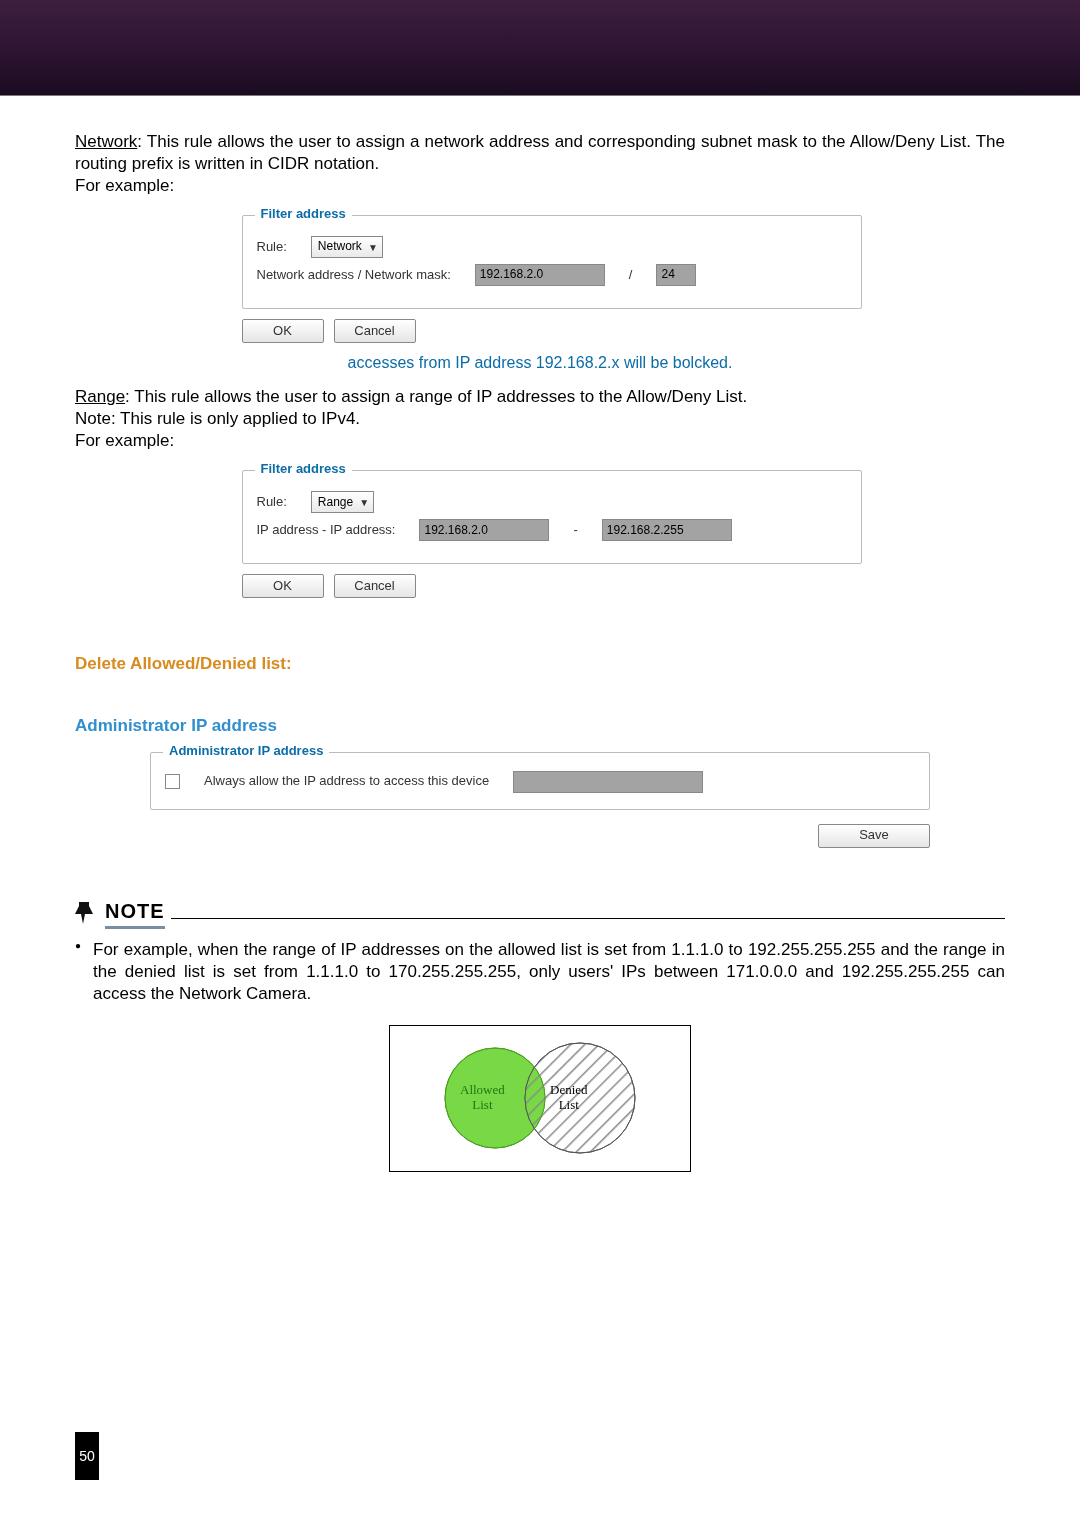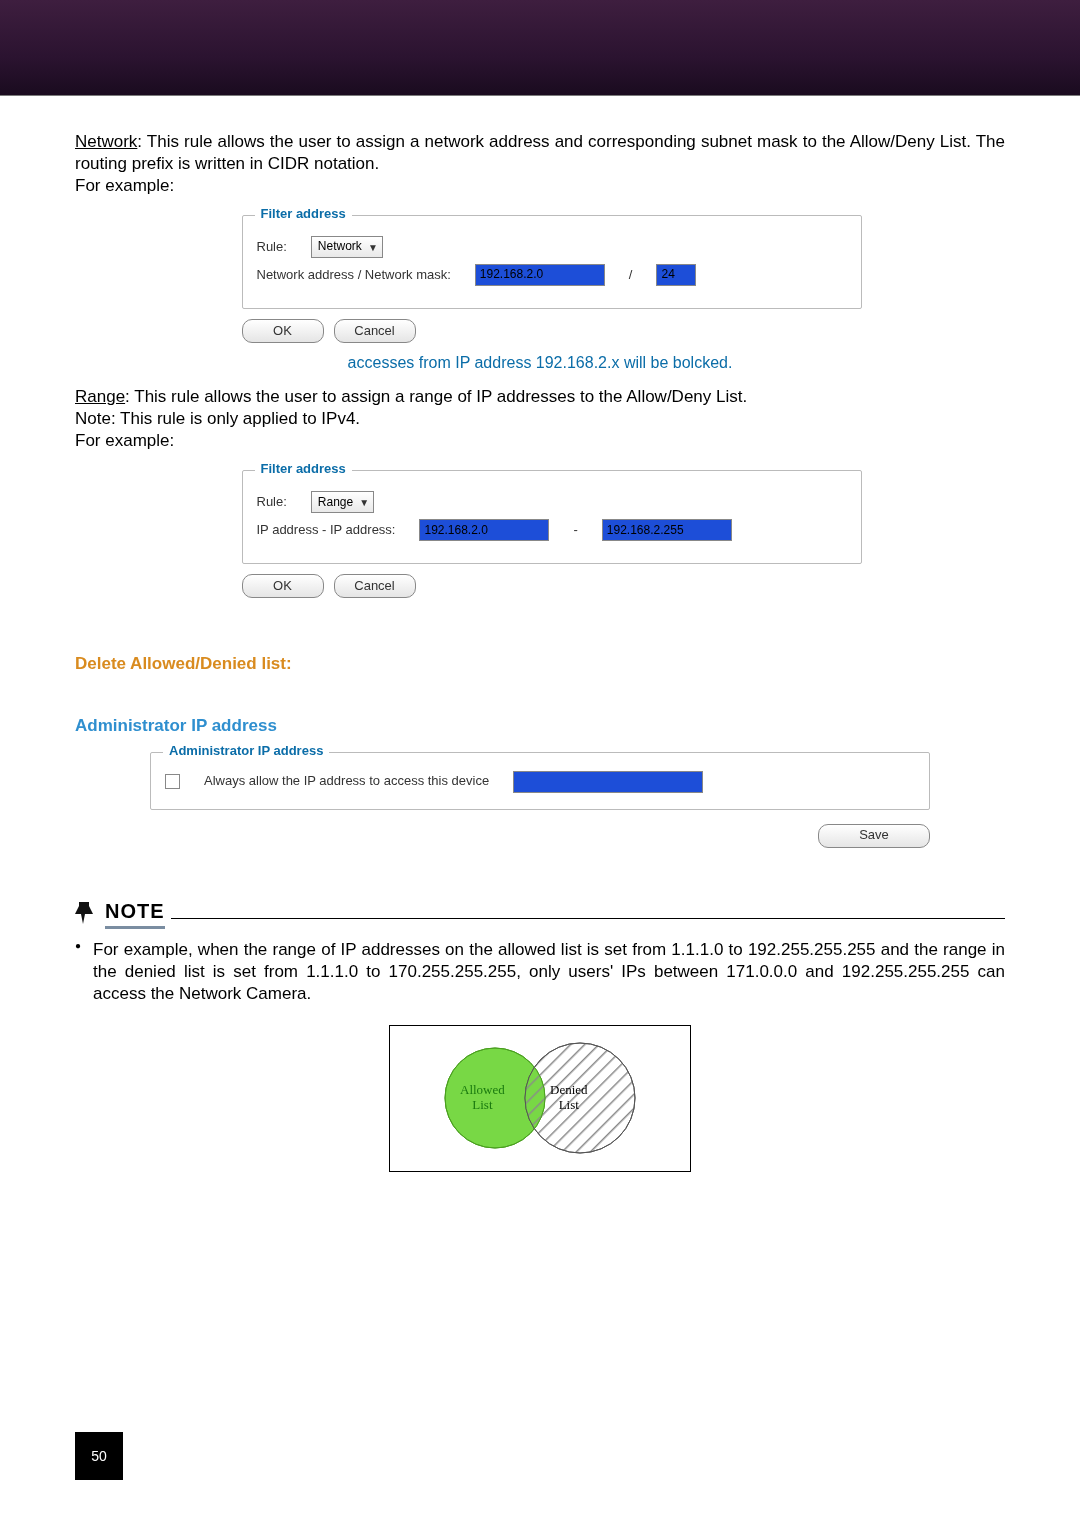--- a/index.html
+++ b/index.html
@@ -102,21 +102,21 @@
   .select .arrow {
     margin-left: 6px;
     font-size: 10px;
     color: #333;
   }
   .textbox {
     border: 1px solid #888;
     height: 20px;
     padding: 0 4px;
     font-size: 12px;
-    background: #1d4ed8;
+    background: #a3a3a3;
     color: #000;
     display: inline-flex;
     align-items: center;
     min-width: 60px;
   }
   .btnbar {
     display: flex;
     gap: 10px;
     margin-top: 10px;
   }
@@ -124,21 +124,21 @@
     border: 1px solid #888;
     background: linear-gradient(#fff, #e5e5e5);
     height: 22px;
     min-width: 60px;
     font-size: 13px;
     display: inline-flex;
     align-items: center;
     justify-content: center;
     padding: 0 10px;
     color: #333;
-    border-radius: 10px;
+    border-radius: 2px;
   }
 
   .ss3-outer {
     display: flex;
     justify-content: center;
     margin-top: 14px;
     flex-direction: column;
     align-items: center;
   }
   .ss3 {
@@ -228,21 +228,21 @@
     line-height: 1.2;
   }
 
   .page-number {
     position: absolute;
     left: 75px;
     bottom: 35px;
     background: #000;
     color: #fff;
     font-size: 14px;
-    padding: 16px 12px;
+    padding: 16px 0;
     width: 24px;
     text-align: center;
   }
 </style>
 </head>
 <body>
 
 <div class="page">
   <div class="top-banner"></div>
 

